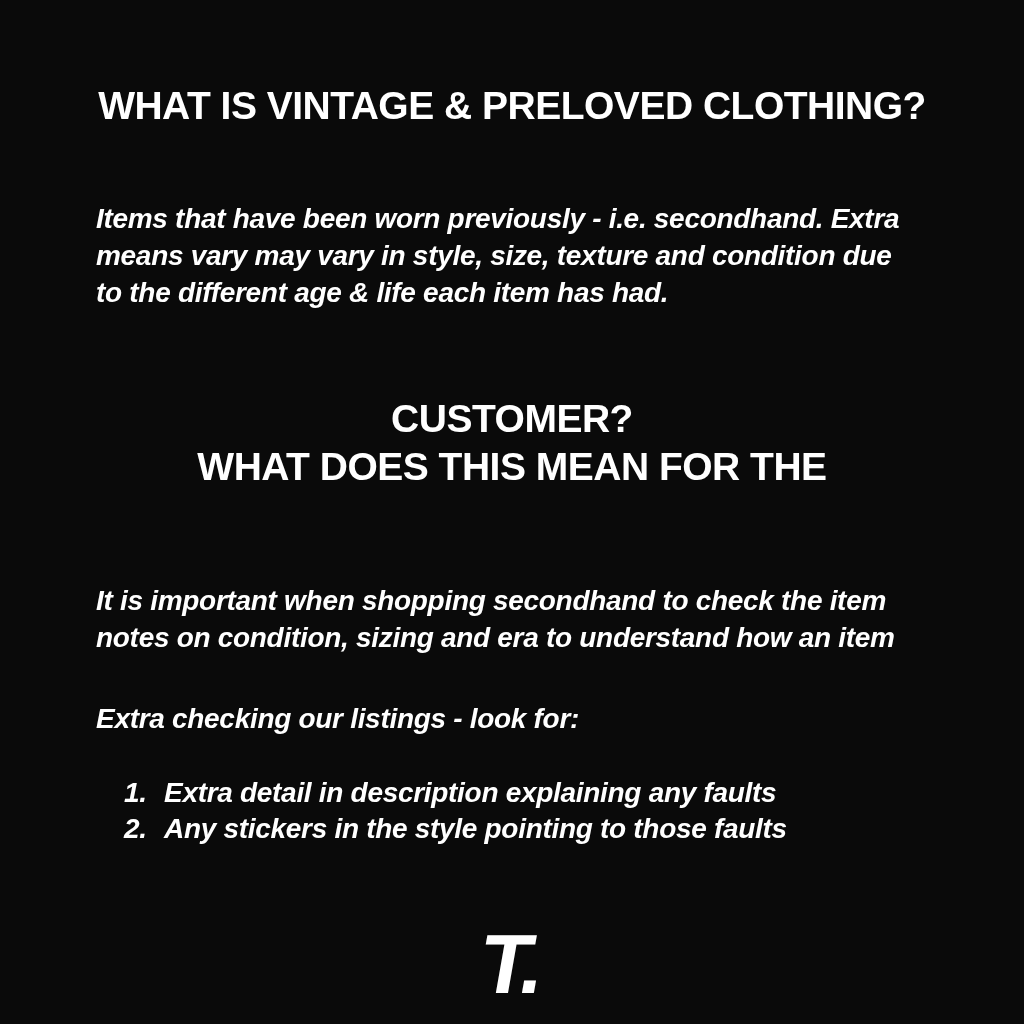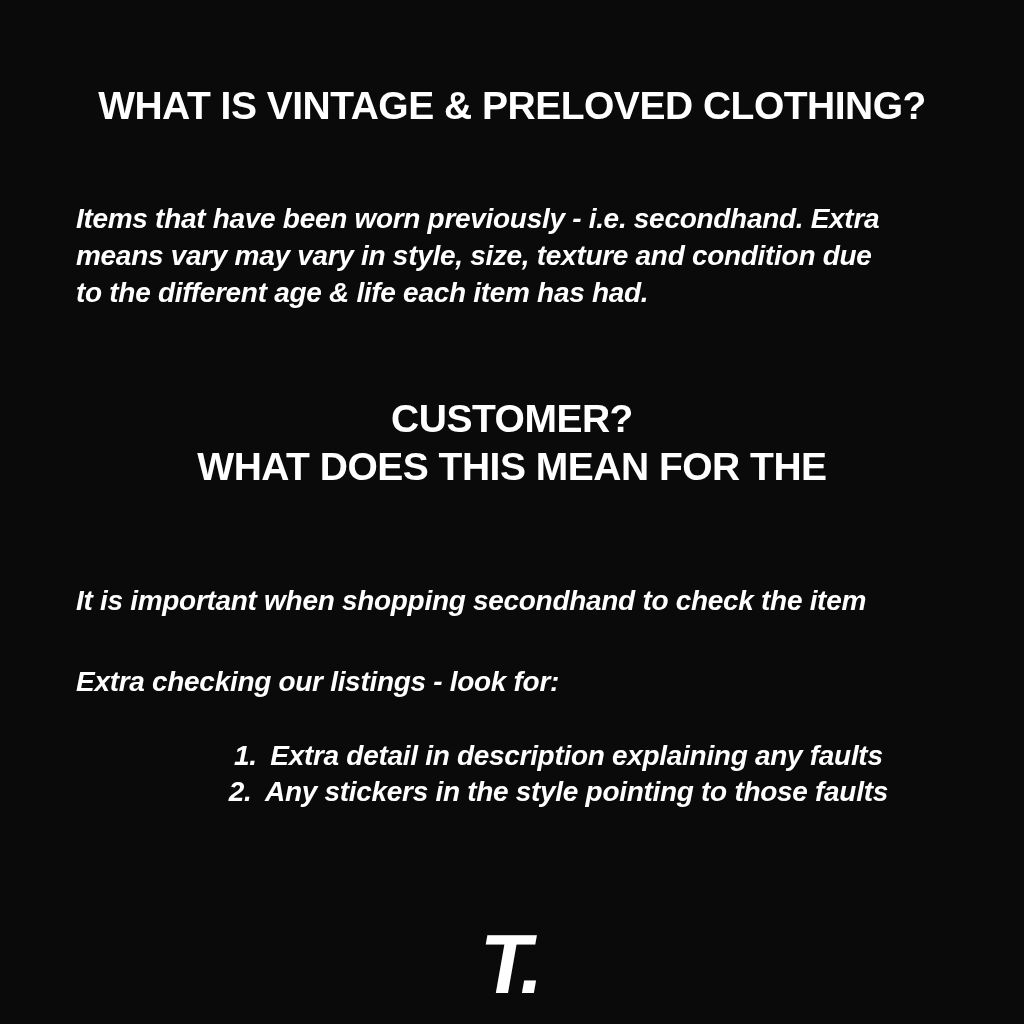--- a/index.html
+++ b/index.html
@@ -14,21 +14,21 @@
     color: #ffffff;
   }
   .canvas {
     position: relative;
     width: 1024px;
     height: 1024px;
     background: #0a0a0a;
   }
   .content {
     position: relative;
-    padding: 0 40px;
+    padding: 0 60px;
   }
   .heading {
     text-align: center;
     font-weight: bold;
     font-size: 39px;
     letter-spacing: -0.5px;
     line-height: 48px;
     white-space: nowrap;
   }
   .heading-primary {
@@ -54,23 +54,22 @@
     margin-top: 44px;
     margin-left: 36px;
     font-style: italic;
     font-weight: bold;
     font-size: 28px;
     letter-spacing: -0.3px;
     line-height: 37px;
   }
   .checklist {
     margin-top: 38px;
-    margin-left: 89px;
+    margin-left: 64px;
     list-style: none;
-    text-align: center;
   }
   .checklist-item {
     font-style: italic;
     font-weight: bold;
     font-size: 28px;
     letter-spacing: -0.3px;
     line-height: 36px;
     white-space: nowrap;
   }
   .checklist-number {
@@ -104,20 +103,21 @@
       <div class="line">to the different age &amp; life each item has had.</div>
     </div>
 
     <h2 class="heading heading-secondary">
       <div>CUSTOMER?</div>
       <div>WHAT DOES THIS MEAN FOR THE</div>
     </h2>
 
     <div class="para customer-paragraph">
       <div class="line">It is important when shopping secondhand to check the item</div>
+      <div class="line">notes on condition, sizing and era to understand how an item</div>
     </div>
 
     <div class="listings-intro">Extra checking our listings - look for:</div>
 
     <ol class="checklist">
       <li class="checklist-item">
         <span class="checklist-number">1.</span><span>Extra detail in description explaining any faults</span>
       </li>
       <li class="checklist-item">
         <span class="checklist-number">2.</span><span>Any stickers in the style pointing to those faults</span>

